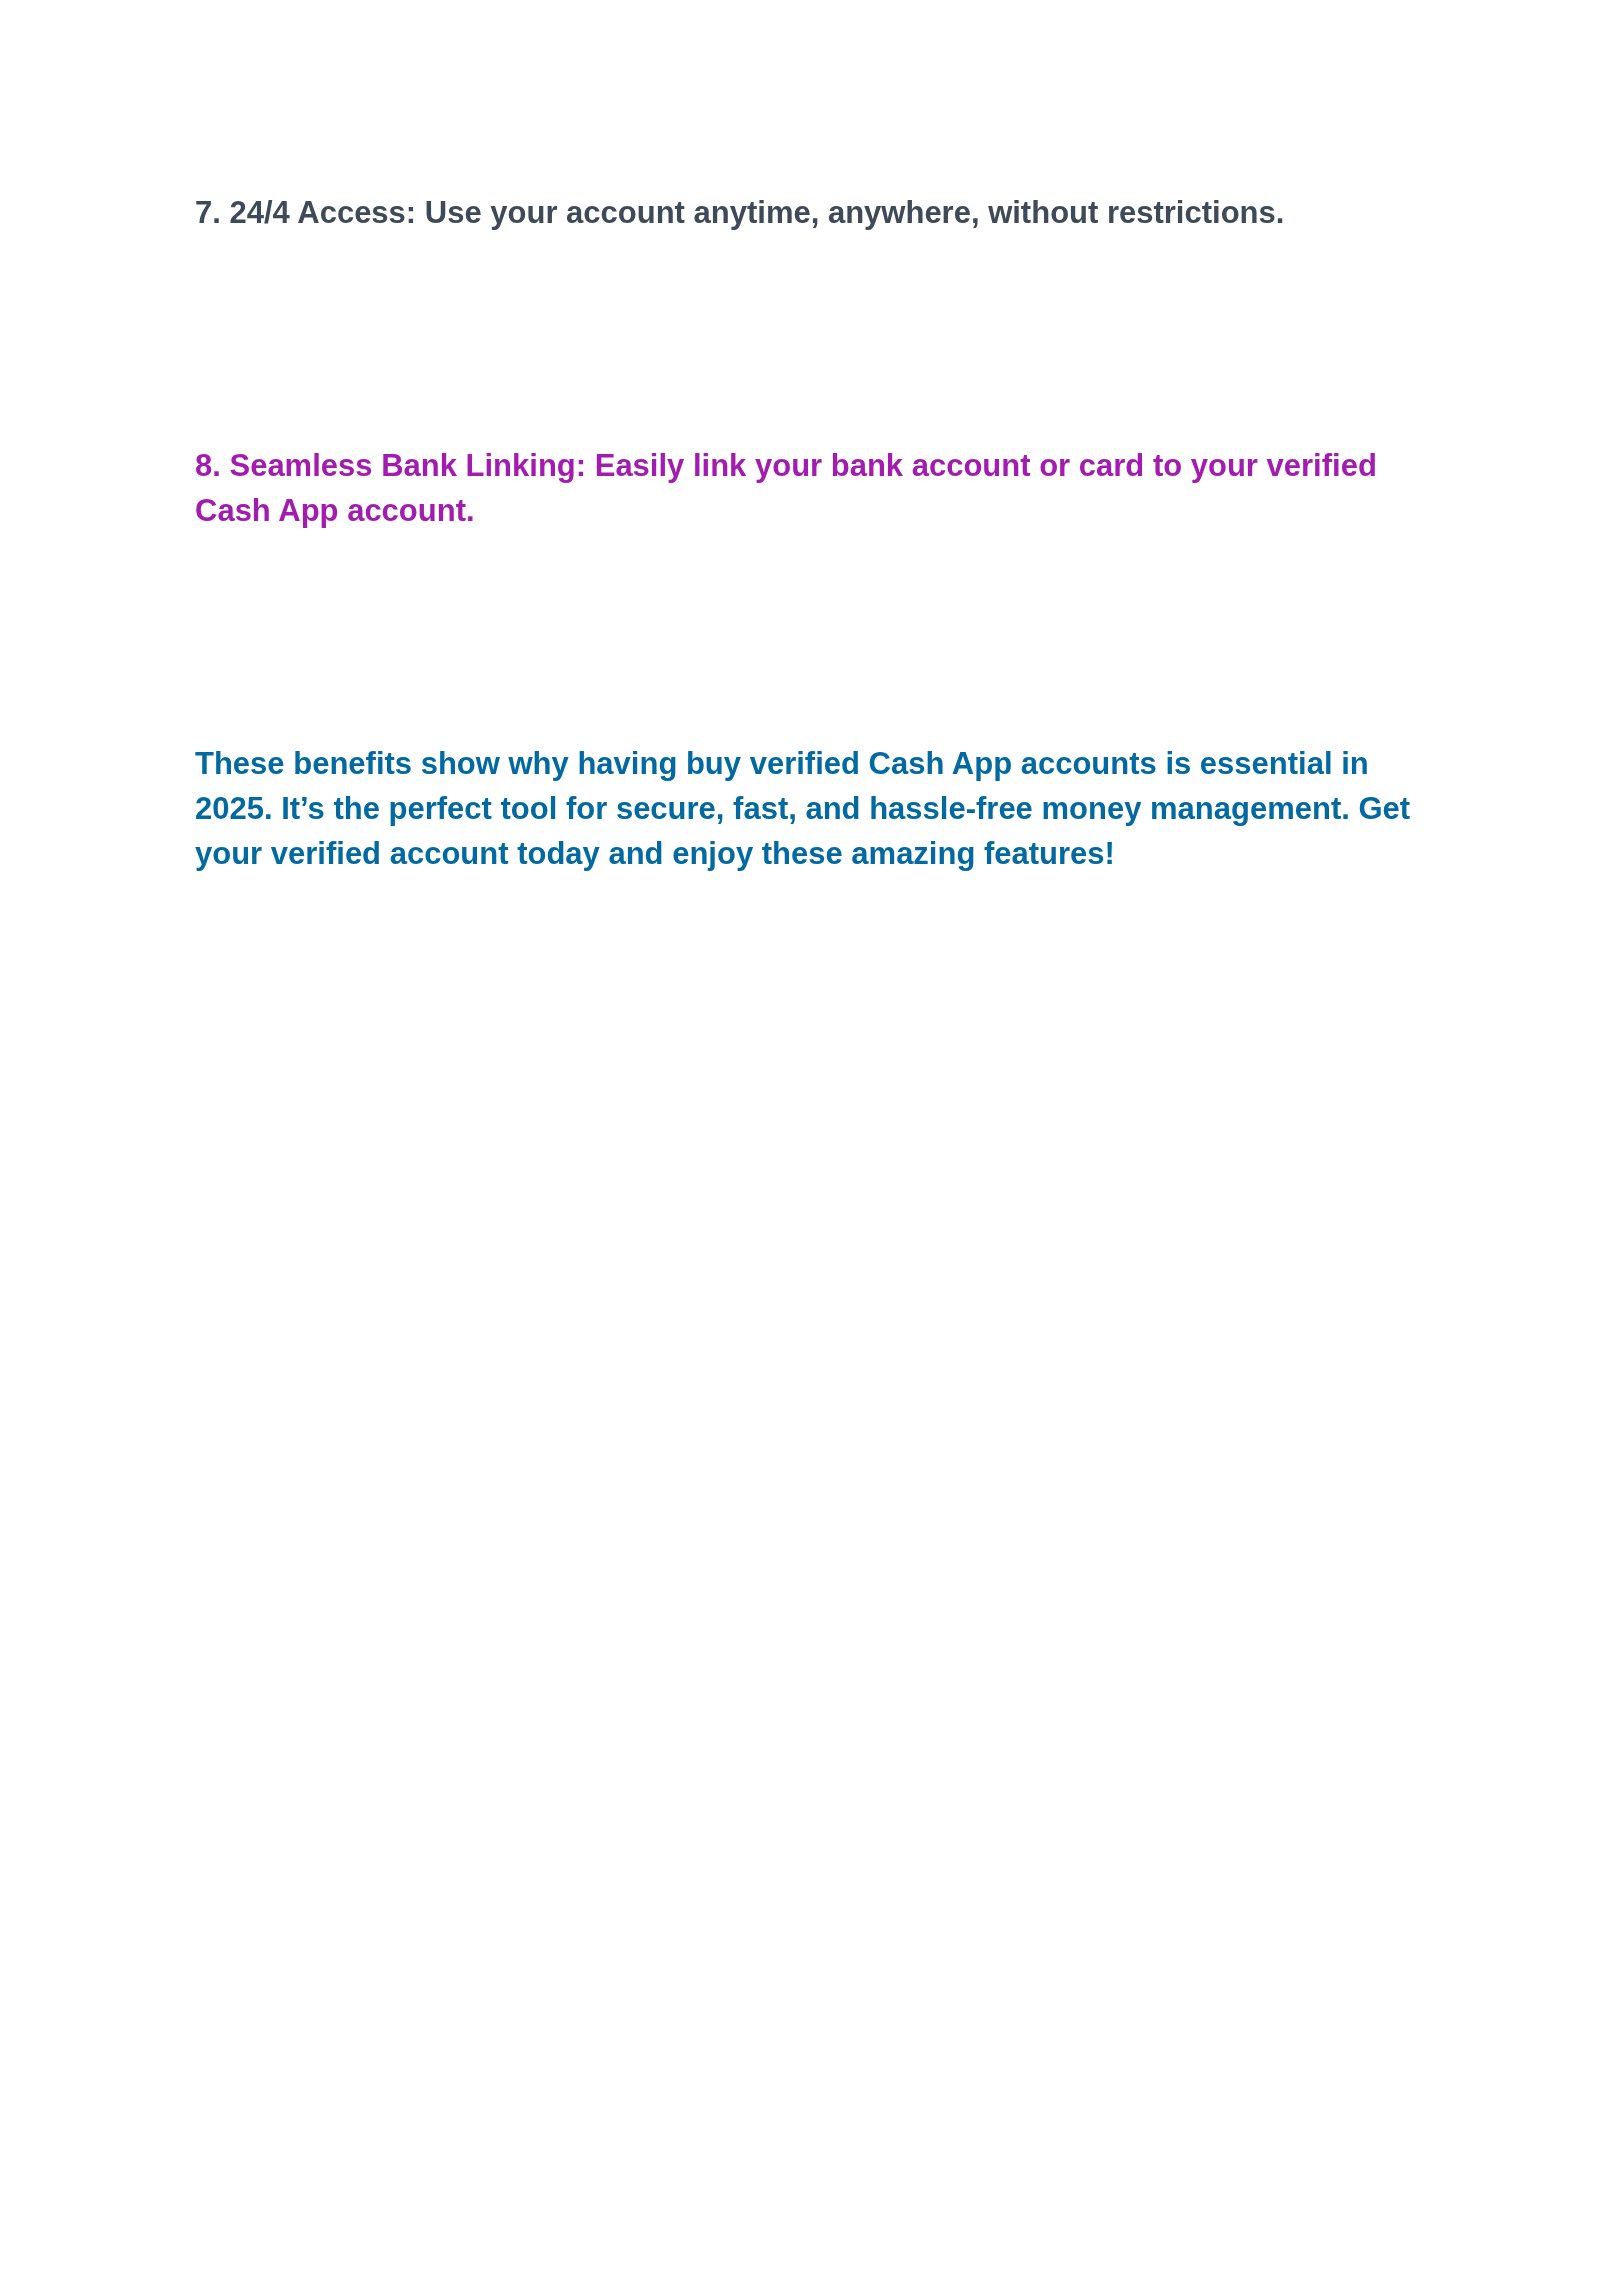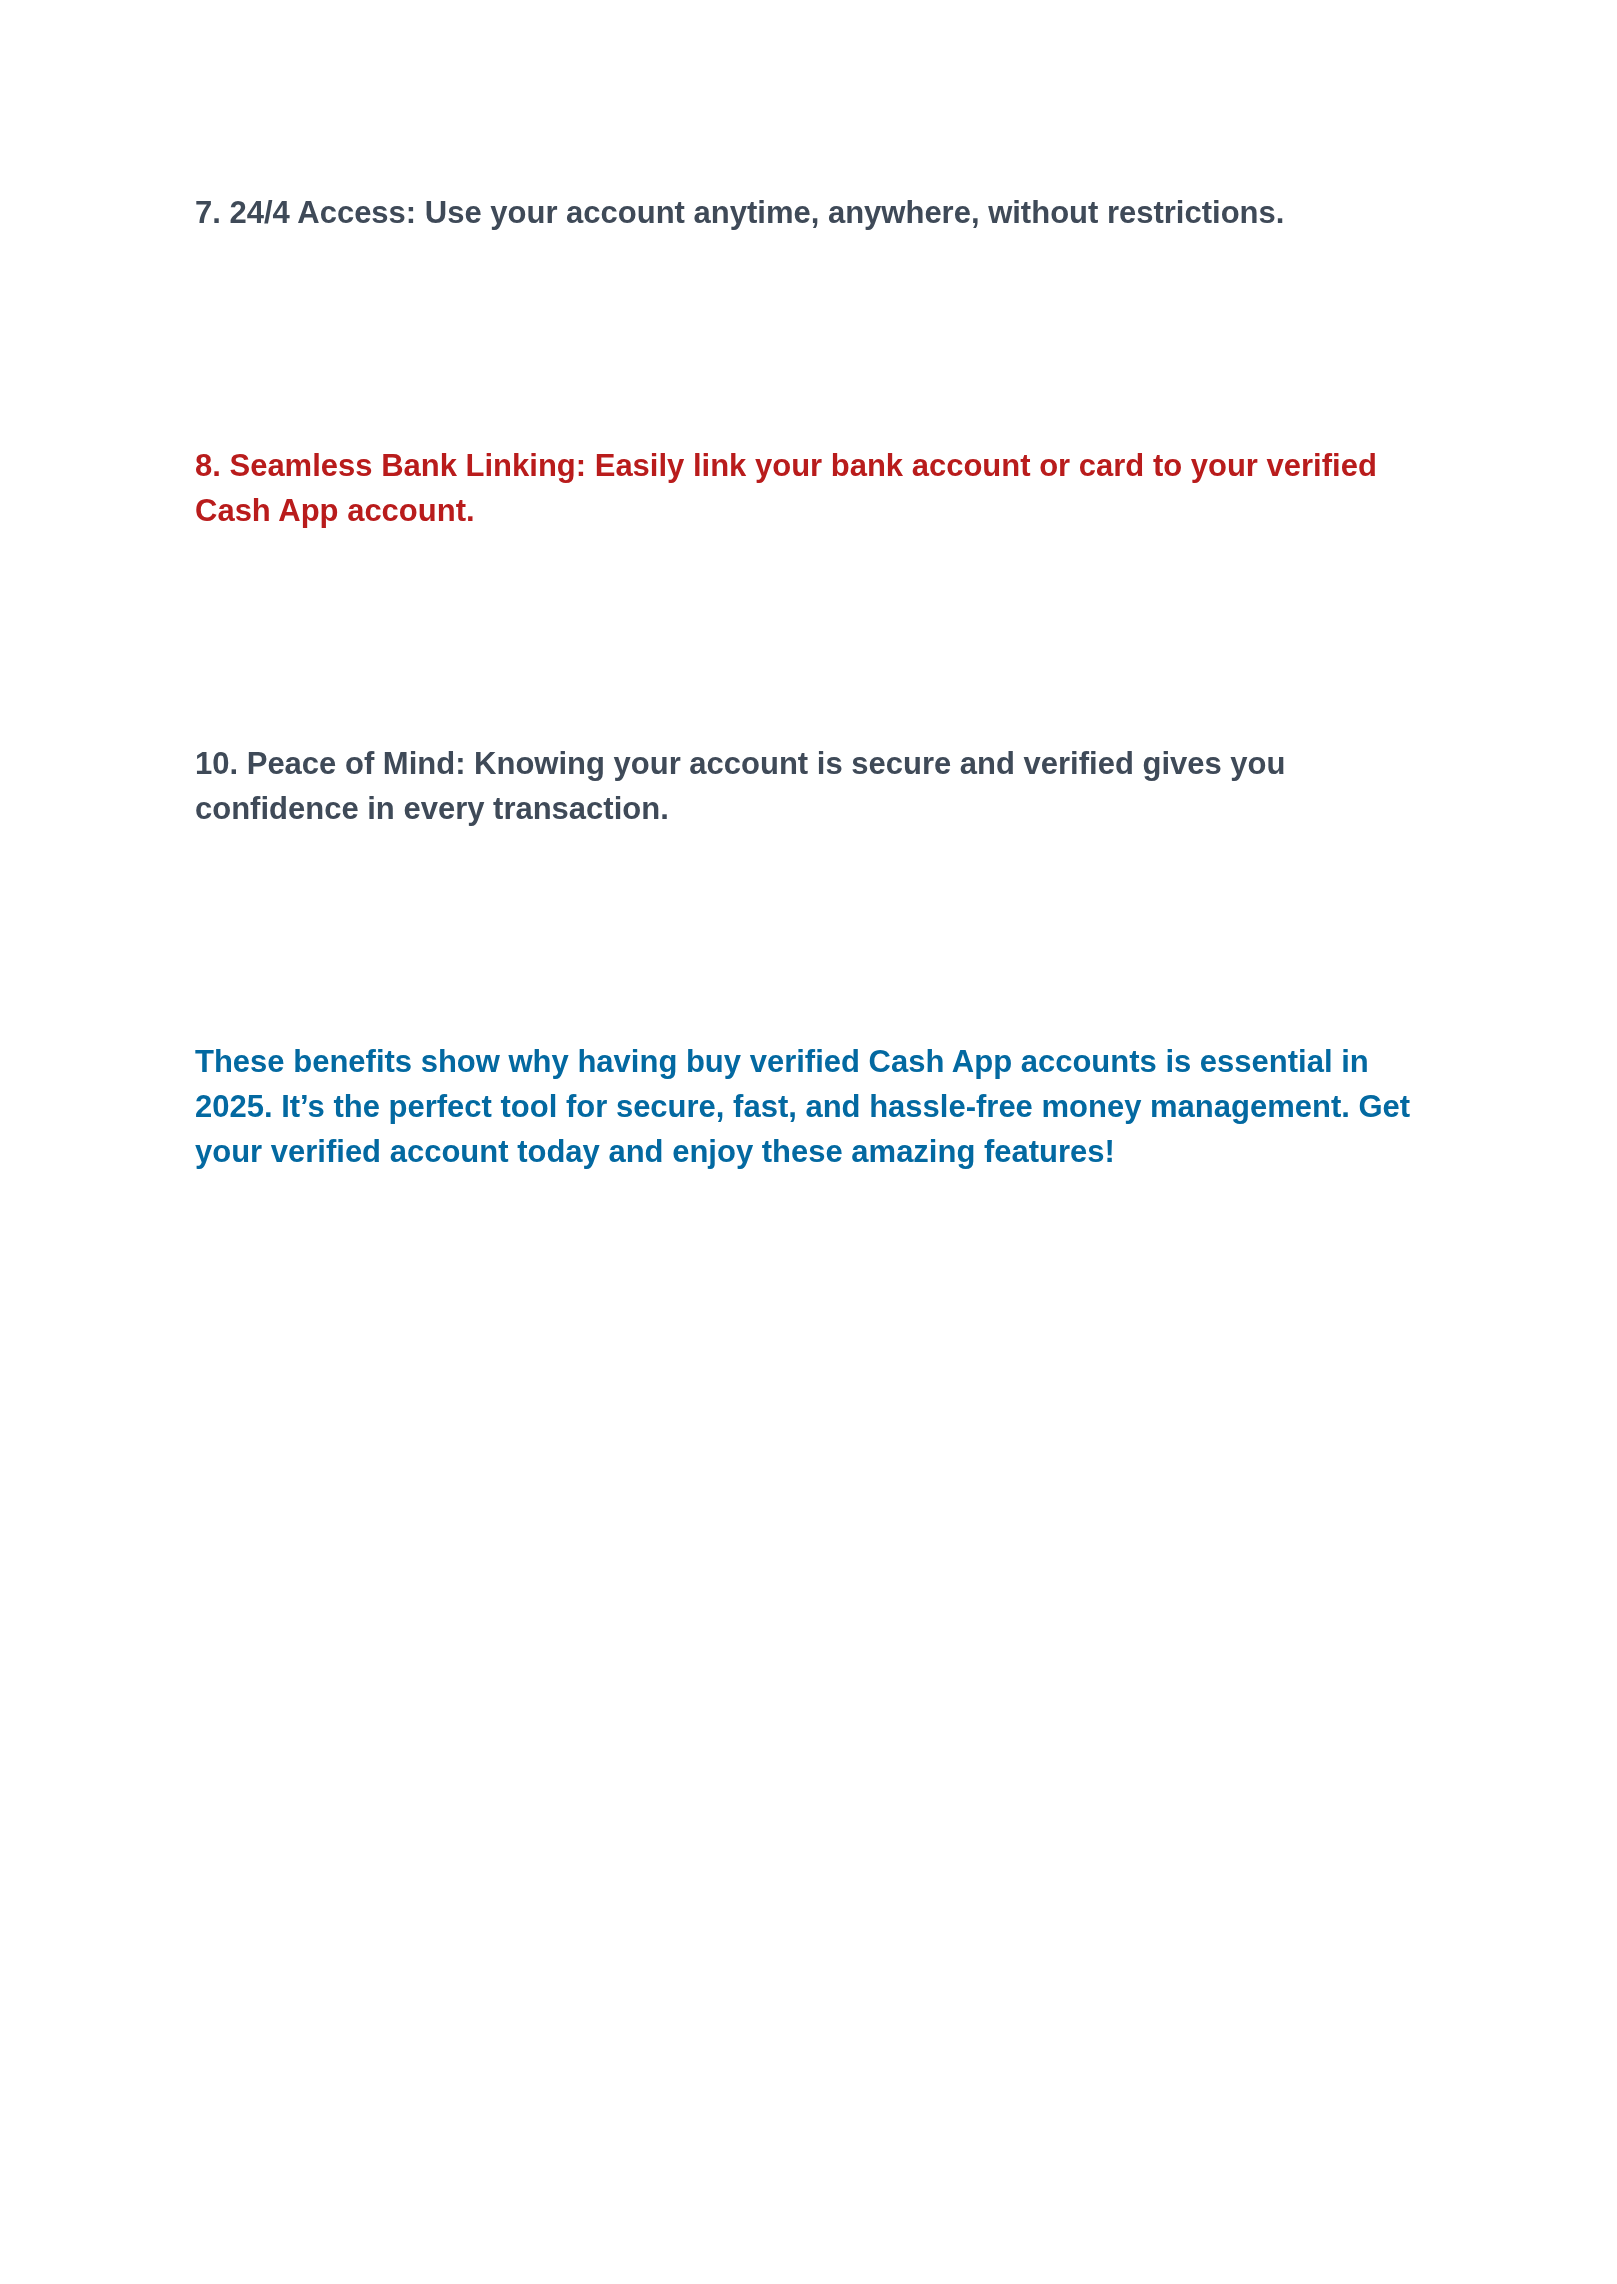--- a/index.html
+++ b/index.html
@@ -29,21 +29,19 @@
     color: #3f4a58;
     white-space: pre-line;
     letter-spacing: 0;
   }
 </style>
 </head>
 <body style="background: rgb(255, 255, 255);">
 
 <div class="page">
   <p class="para" style="color: rgb(63, 74, 88);">7. 24/4 Access: Use your account anytime, anywhere, without restrictions.</p>
-  <p class="para" style="color: #b91c1c;">8. Seamless Bank Linking: Easily link your bank account or card to your verified
+  <p class="para" style="color: #a21caf;">8. Seamless Bank Linking: Easily link your bank account or card to your verified
 Cash App account.</p>
-  <p class="para" style="color: rgb(63, 74, 88);">10. Peace of Mind: Knowing your account is secure and verified gives you
-confidence in every transaction.</p>
   <p class="para" style="color: #0369a1;">These benefits show why having buy verified Cash App accounts is essential in
 2025. It’s the perfect tool for secure, fast, and hassle-free money management. Get
 your verified account today and enjoy these amazing features!</p>
 </div>
 
 
 </body></html>

